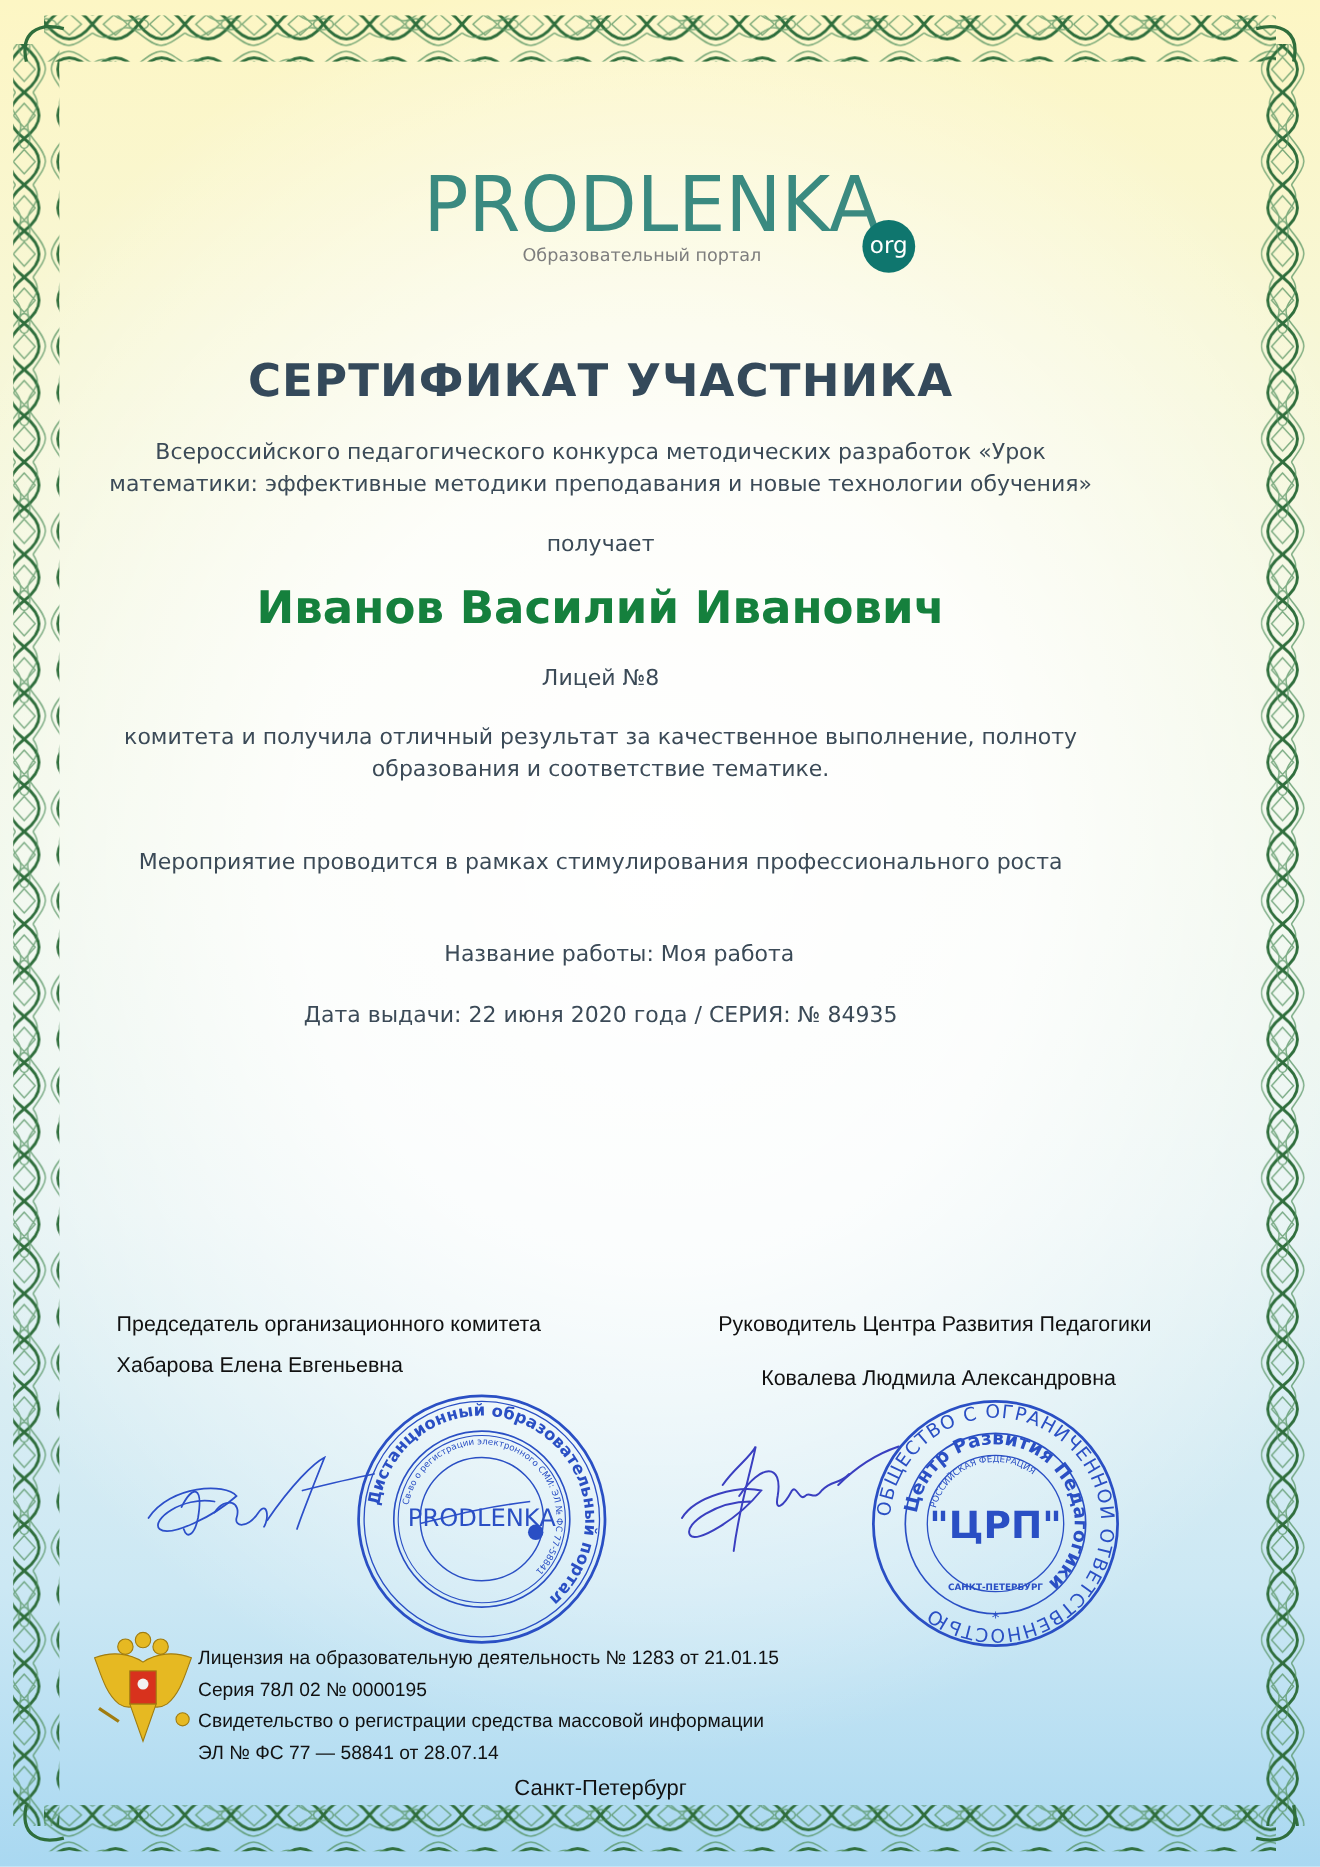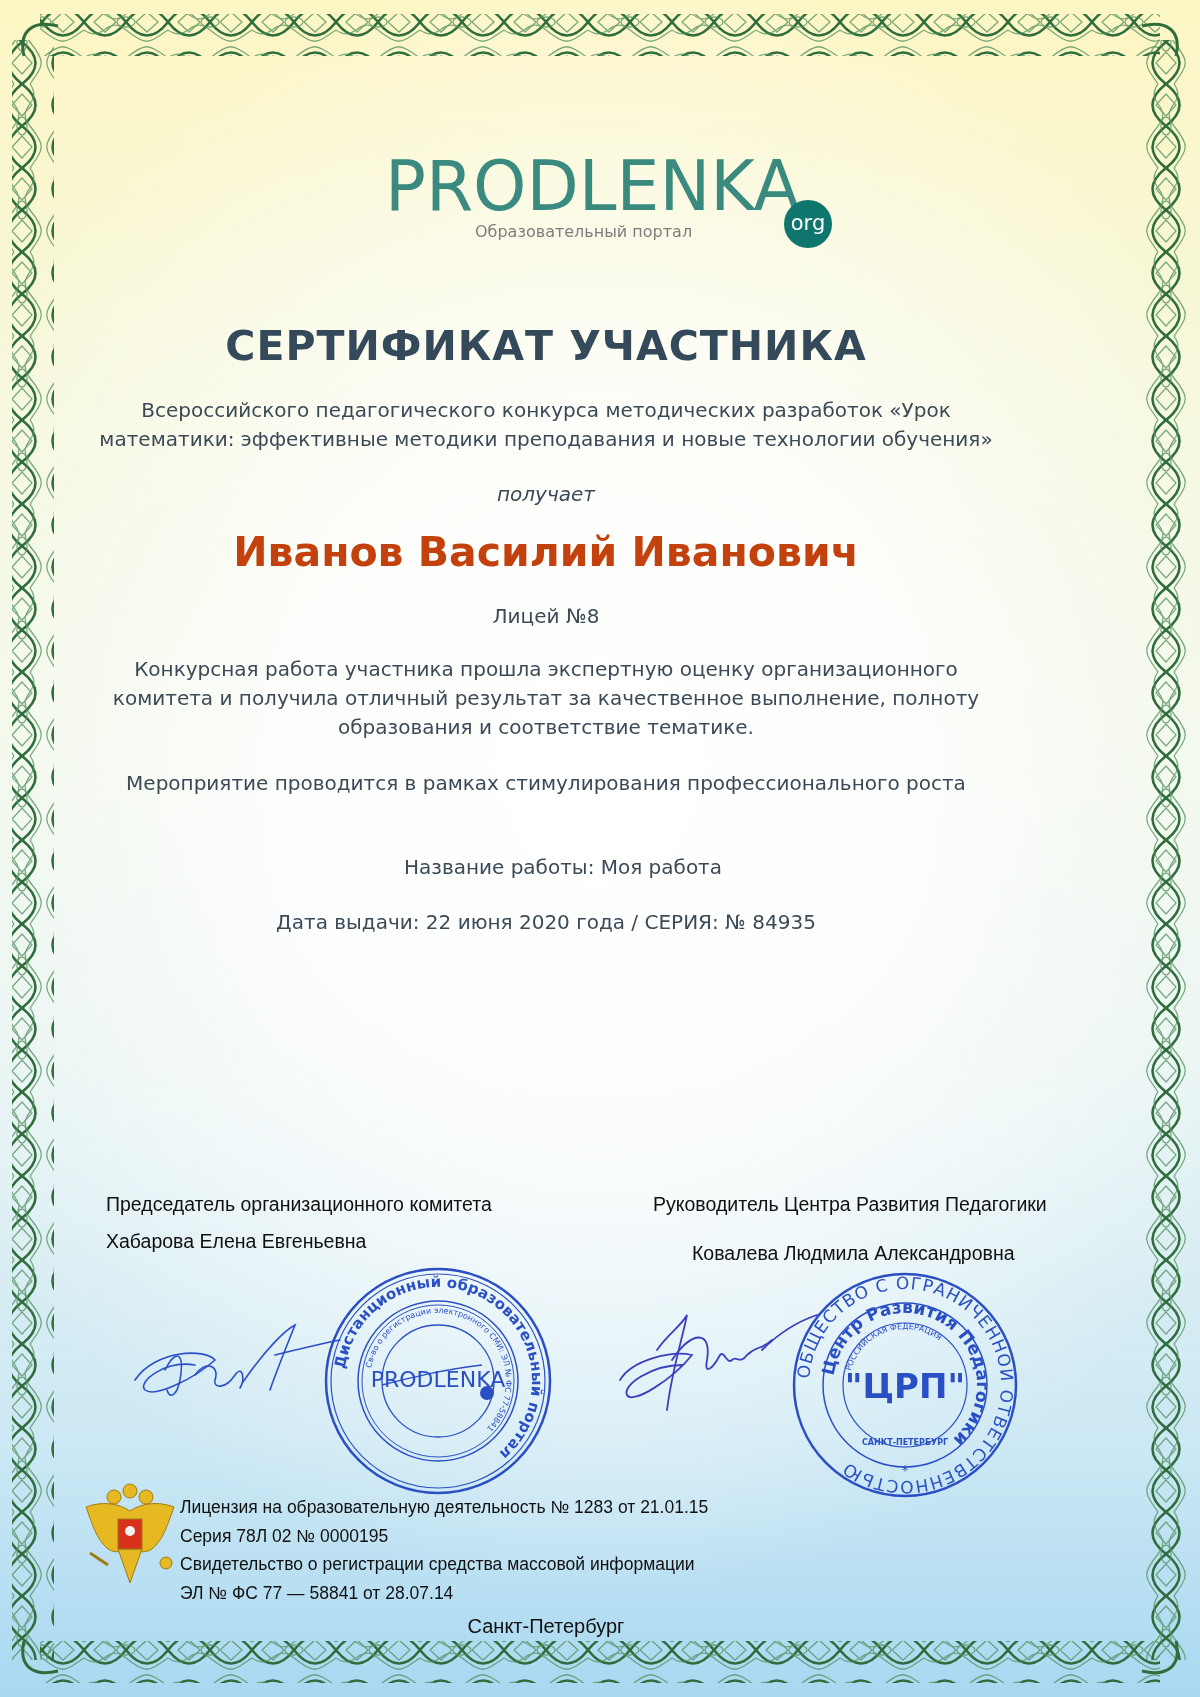--- a/index.html
+++ b/index.html
@@ -7,21 +7,21 @@
     font-family:"DejaVu Sans",sans-serif;color:#34495a;
     background:
       radial-gradient(ellipse 62% 48% at 50% 46%, rgba(255,255,255,1) 0%, rgba(255,255,255,0.85) 45%, rgba(255,255,255,0) 100%),
       linear-gradient(180deg,#fdf6c4 0%,#f7f7d6 18%,#eef6e6 45%,#e4f2f2 65%,#cce8f4 85%,#a9d8f1 100%);}
   .frame{position:absolute;inset:0;pointer-events:none;}
   .center{position:absolute;left:0;width:1092px;text-align:center;}
   .org-badge{position:absolute;left:784px;top:200px;width:48px;height:48px;border-radius:50%;background:#0f766e;color:#fff;
     font-size:21px;line-height:46px;text-align:center;}
   .title{top:322px;font-size:41px;font-weight:bold;letter-spacing:1px;color:#34495a;}
   .p{font-size:20px;line-height:29px;color:#3b4a57;}
-  .name{top:528px;font-size:41px;font-weight:bold;color:#c2410c;}
+  .name{top:528px;font-size:41px;font-weight:bold;color:#15803d;}
   .sig{position:absolute;font-family:"Liberation Sans",sans-serif;font-size:19.5px;color:#111;}
   .lic{position:absolute;left:180px;top:1493px;font-family:"Liberation Sans",sans-serif;font-size:17.5px;line-height:28.5px;color:#111;}
   .city{top:1615px;font-family:"Liberation Sans",sans-serif;font-size:20px;color:#111;}
   .stamp{position:absolute;}
 </style>
 </head>
 <body>
 
 <svg class="frame" width="1200" height="1697" viewBox="0 0 1200 1697">
   <defs>
@@ -72,28 +72,27 @@
 </div>
 <div class="org-badge">org</div>
 
 <div class="center title">СЕРТИФИКАТ УЧАСТНИКА</div>
 
 <div class="center p" style="top:396px;">
   <div>Всероссийского педагогического конкурса методических разработок «Урок</div>
   <div>математики: эффективные методики преподавания и новые технологии обучения»</div>
 </div>
 
-<div class="center p" style="top:480px;font-style:italic;">получает</div>
+<div class="center p" style="top:480px;">получает</div>
 
 <div class="center name">Иванов Василий Иванович</div>
 
 <div class="center p" style="top:602px;">Лицей №8</div>
 
 <div class="center p" style="top:655px;">
-  <div>Конкурсная работа участника прошла экспертную оценку организационного</div>
   <div>комитета и получила отличный результат за качественное выполнение, полноту</div>
   <div>образования и соответствие тематике.</div>
 </div>
 
 <div class="center p" style="top:769px;">
   <div>Мероприятие проводится в рамках стимулирования профессионального роста</div>
 </div>
 
 <div class="center p" style="top:853px;padding-left:17px;">Название работы: Моя работа</div>
 

